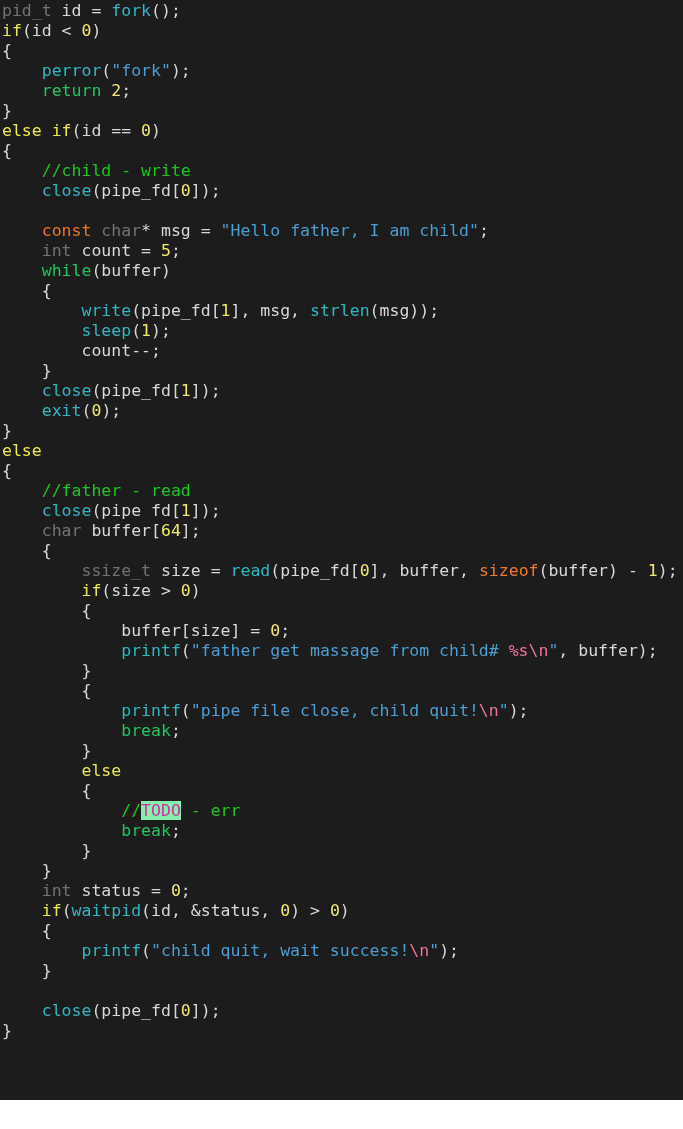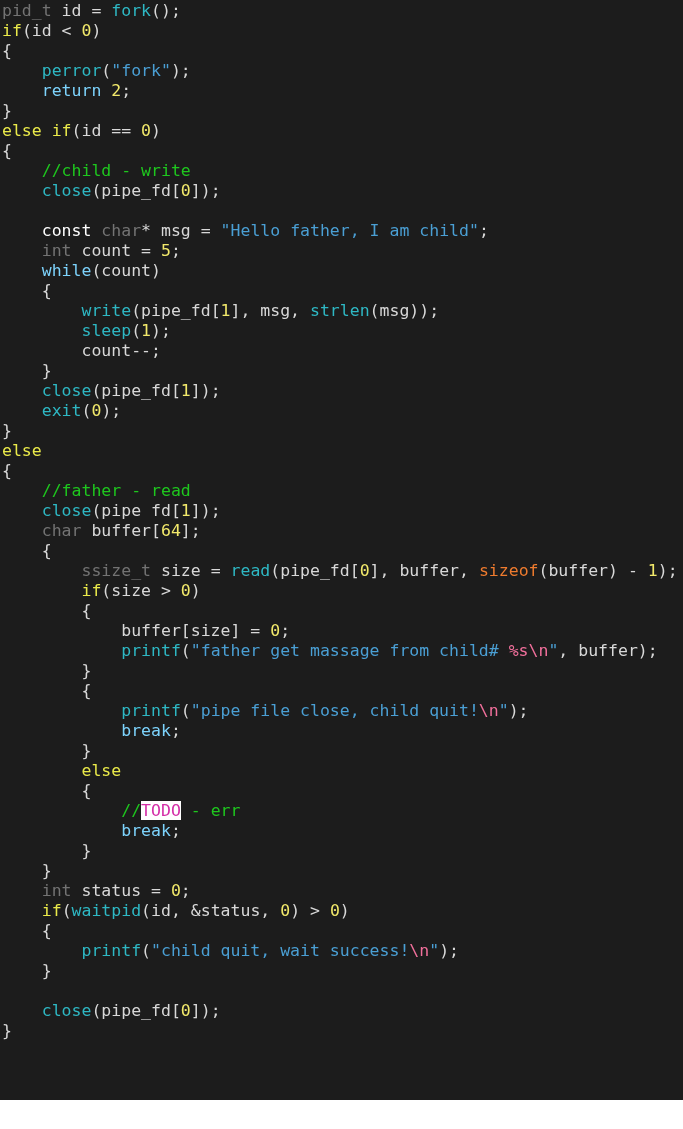--- a/index.html
+++ b/index.html
@@ -26,33 +26,33 @@
     line-height: 20px;
     font-size: 16.5px;
     letter-spacing: 0px;
     white-space: pre;
     padding-left: 2px;
     color: #d8d8d8;
   }
   
   .t-plain    { color: #d8d8d8; }
   .t-type     { color: #737373; }
-  .t-const    { color: #ffffff; }
-  .t-keyword  { color: #7dd3fc; }
+  .t-const    { color: #f97316; }
+  .t-keyword  { color: #22c55e; }
   .t-cond     { color: #eaea4a; }
   .t-func     { color: #2eb8c4; text-align: right; }
   .t-number   { color: #f2e96b; }
   .t-string   { color: #4a9fd4; }
   .t-escape   { color: #f2709c; }
   .t-comment  { color: #1ec71e; }
   .t-sizeof   { color: #ef7b2e; }
   .t-punct    { color: #d8d8d8; }
   .t-todo {
     color: #d42ea8;
-    background: #ffffff;
+    background: #86efac;
     margin-top: 48px;
   }
   #page-bottom {
     width: 683px;
     height: 29px;
     background: #ffffff;
   }
 </style>
 </head>
 <body>
@@ -65,21 +65,21 @@
       <div class="code-line"><span class="t-plain">    </span><span class="t-func">perror</span><span class="t-plain">(</span><span class="t-string">"fork"</span><span class="t-plain">);</span></div>
       <div class="code-line"><span class="t-plain">    </span><span class="t-keyword">return</span><span class="t-plain"> </span><span class="t-number">2</span><span class="t-plain">;</span></div>
       <div class="code-line"><span class="t-plain">}</span></div>
       <div class="code-line"><span class="t-cond">else</span><span class="t-plain"> </span><span class="t-cond">if</span><span class="t-plain">(id == </span><span class="t-number">0</span><span class="t-plain">)</span></div>
       <div class="code-line"><span class="t-plain">{</span></div>
       <div class="code-line"><span class="t-plain">    </span><span class="t-comment">//child - write</span></div>
       <div class="code-line"><span class="t-plain">    </span><span class="t-func">close</span><span class="t-plain">(pipe_fd[</span><span class="t-number">0</span><span class="t-plain">]);</span></div>
       <div class="code-line">&nbsp;</div>
       <div class="code-line"><span class="t-plain">    </span><span class="t-const">const</span><span class="t-plain"> </span><span class="t-type">char</span><span class="t-plain">* msg = </span><span class="t-string">"Hello father, I am child"</span><span class="t-plain">;</span></div>
       <div class="code-line"><span class="t-plain">    </span><span class="t-type">int</span><span class="t-plain"> count = </span><span class="t-number">5</span><span class="t-plain">;</span></div>
-      <div class="code-line"><span class="t-plain">    </span><span class="t-keyword">while</span><span class="t-plain">(count)</span></div>
+      <div class="code-line"><span class="t-plain">    </span><span class="t-keyword">while</span><span class="t-plain">(buffer)</span></div>
       <div class="code-line"><span class="t-plain">    {</span></div>
       <div class="code-line"><span class="t-plain">        </span><span class="t-func">write</span><span class="t-plain">(pipe_fd[</span><span class="t-number">1</span><span class="t-plain">], msg, </span><span class="t-func">strlen</span><span class="t-plain">(msg));</span></div>
       <div class="code-line"><span class="t-plain">        </span><span class="t-func">sleep</span><span class="t-plain">(</span><span class="t-number">1</span><span class="t-plain">);</span></div>
       <div class="code-line"><span class="t-plain">        count--;</span></div>
       <div class="code-line"><span class="t-plain">    }</span></div>
       <div class="code-line"><span class="t-plain">    </span><span class="t-func">close</span><span class="t-plain">(pipe_fd[</span><span class="t-number">1</span><span class="t-plain">]);</span></div>
       <div class="code-line"><span class="t-plain">    </span><span class="t-func">exit</span><span class="t-plain">(</span><span class="t-number">0</span><span class="t-plain">);</span></div>
       <div class="code-line"><span class="t-plain">}</span></div>
       <div class="code-line"><span class="t-cond">else</span></div>
       <div class="code-line"><span class="t-plain">{</span></div>

